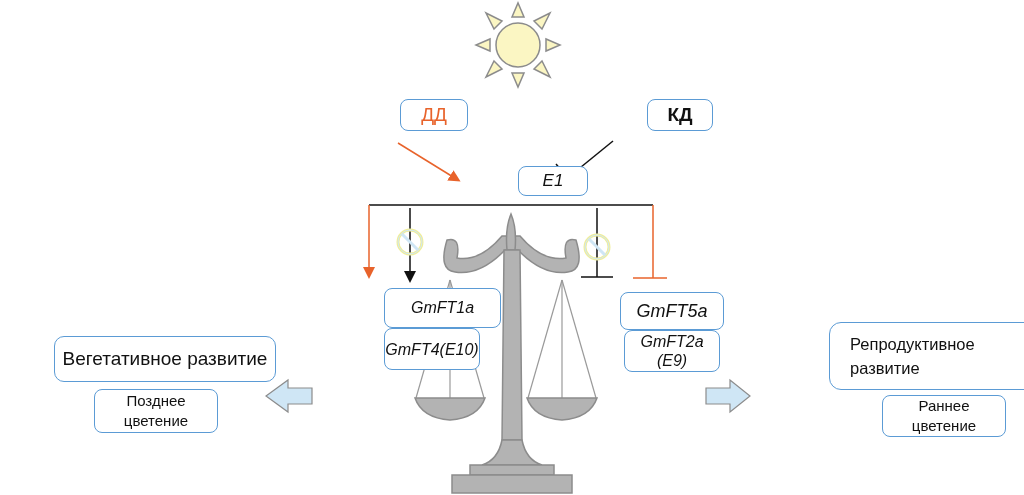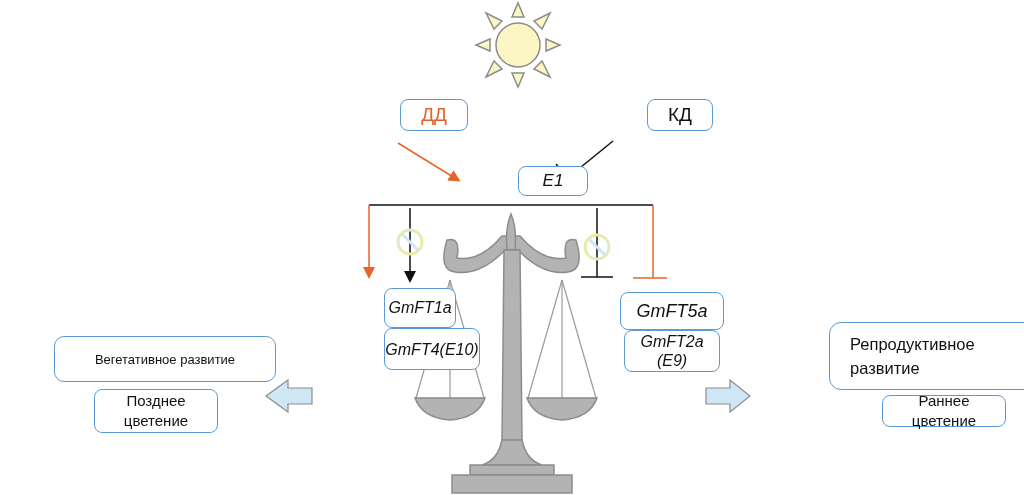--- a/index.html
+++ b/index.html
@@ -96,51 +96,51 @@
   </g>
 
   <path d="M312,388 L288,388 L288,380 L266,396 L288,412 L288,404 L312,404 z" fill="#cfe6f5" stroke="#8c8c8c" stroke-width="1.2"></path>
   <path d="M706,388 L730,388 L730,380 L750,396 L730,412 L730,404 L706,404 z" fill="#cfe6f5" stroke="#8c8c8c" stroke-width="1.2"></path>
 </svg>
 
 <div class="box" style="left:356px;top:99px;width:68px;height:32px;">
   <span style="color:#e8632b;font-size:19px;">ДД</span>
 </div>
 <div class="box" style="left:603px;top:99px;width:66px;height:32px;">
-  <span style="font-size:19px;">КД</span>
+  <span style="font-size:19px;font-weight:bold;">КД</span>
 </div>
 
 <div class="box" style="left:474px;top:166px;width:70px;height:30px;">
   <span class="it" style="font-size:17px;">E1</span>
 </div>
 
-<div class="box" style="left:340px;top:288px;width:72px;height:40px;">
+<div class="box" style="left:340px;top:288px;width:117px;height:40px;">
   <span class="it" style="font-size:16px;">GmFT1a</span>
 </div>
 <div class="box" style="left:340px;top:328px;width:96px;height:42px;flex-direction:row;line-height:19px;">
   <span class="it" style="font-size:16px;">GmFT4</span>
   <span class="it" style="font-size:16px;">(E10)</span>
 </div>
 
 <div class="box" style="left:576px;top:292px;width:104px;height:38px;">
   <span class="it" style="font-size:18px;">GmFT5a</span>
 </div>
 <div class="box" style="left:580px;top:330px;width:96px;height:42px;flex-direction:column;line-height:19px;">
   <span class="it" style="font-size:16px;">GmFT2a</span>
   <span class="it" style="font-size:16px;">(E9)</span>
 </div>
 
 <div class="box" style="left:10px;top:336px;width:222px;height:46px;border-radius:10px;">
-  <span style="font-size:13px;">Вегетативное развитие</span>
+  <span style="font-size:19px;">Вегетативное развитие</span>
 </div>
 <div class="box" style="left:50px;top:389px;width:124px;height:44px;flex-direction:column;line-height:20px;">
   <span style="font-size:15px;">Позднее</span>
   <span style="font-size:15px;">цветение</span>
 </div>
 
 <div class="box" style="left:785px;top:322px;width:228px;height:68px;border-radius:12px;flex-direction:column;align-items:flex-start;padding-left:20px;line-height:24px;">
   <span style="font-size:16.5px;">Репродуктивное</span>
   <span style="font-size:16.5px;">развитие</span>
 </div>
-<div class="box" style="left:838px;top:395px;width:124px;height:32px;flex-direction:column;line-height:20px;">
+<div class="box" style="left:838px;top:395px;width:124px;height:42px;flex-direction:column;line-height:20px;">
   <span style="font-size:15px;">Раннее</span>
   <span style="font-size:15px;">цветение</span>
 </div>
 
 </body></html>

